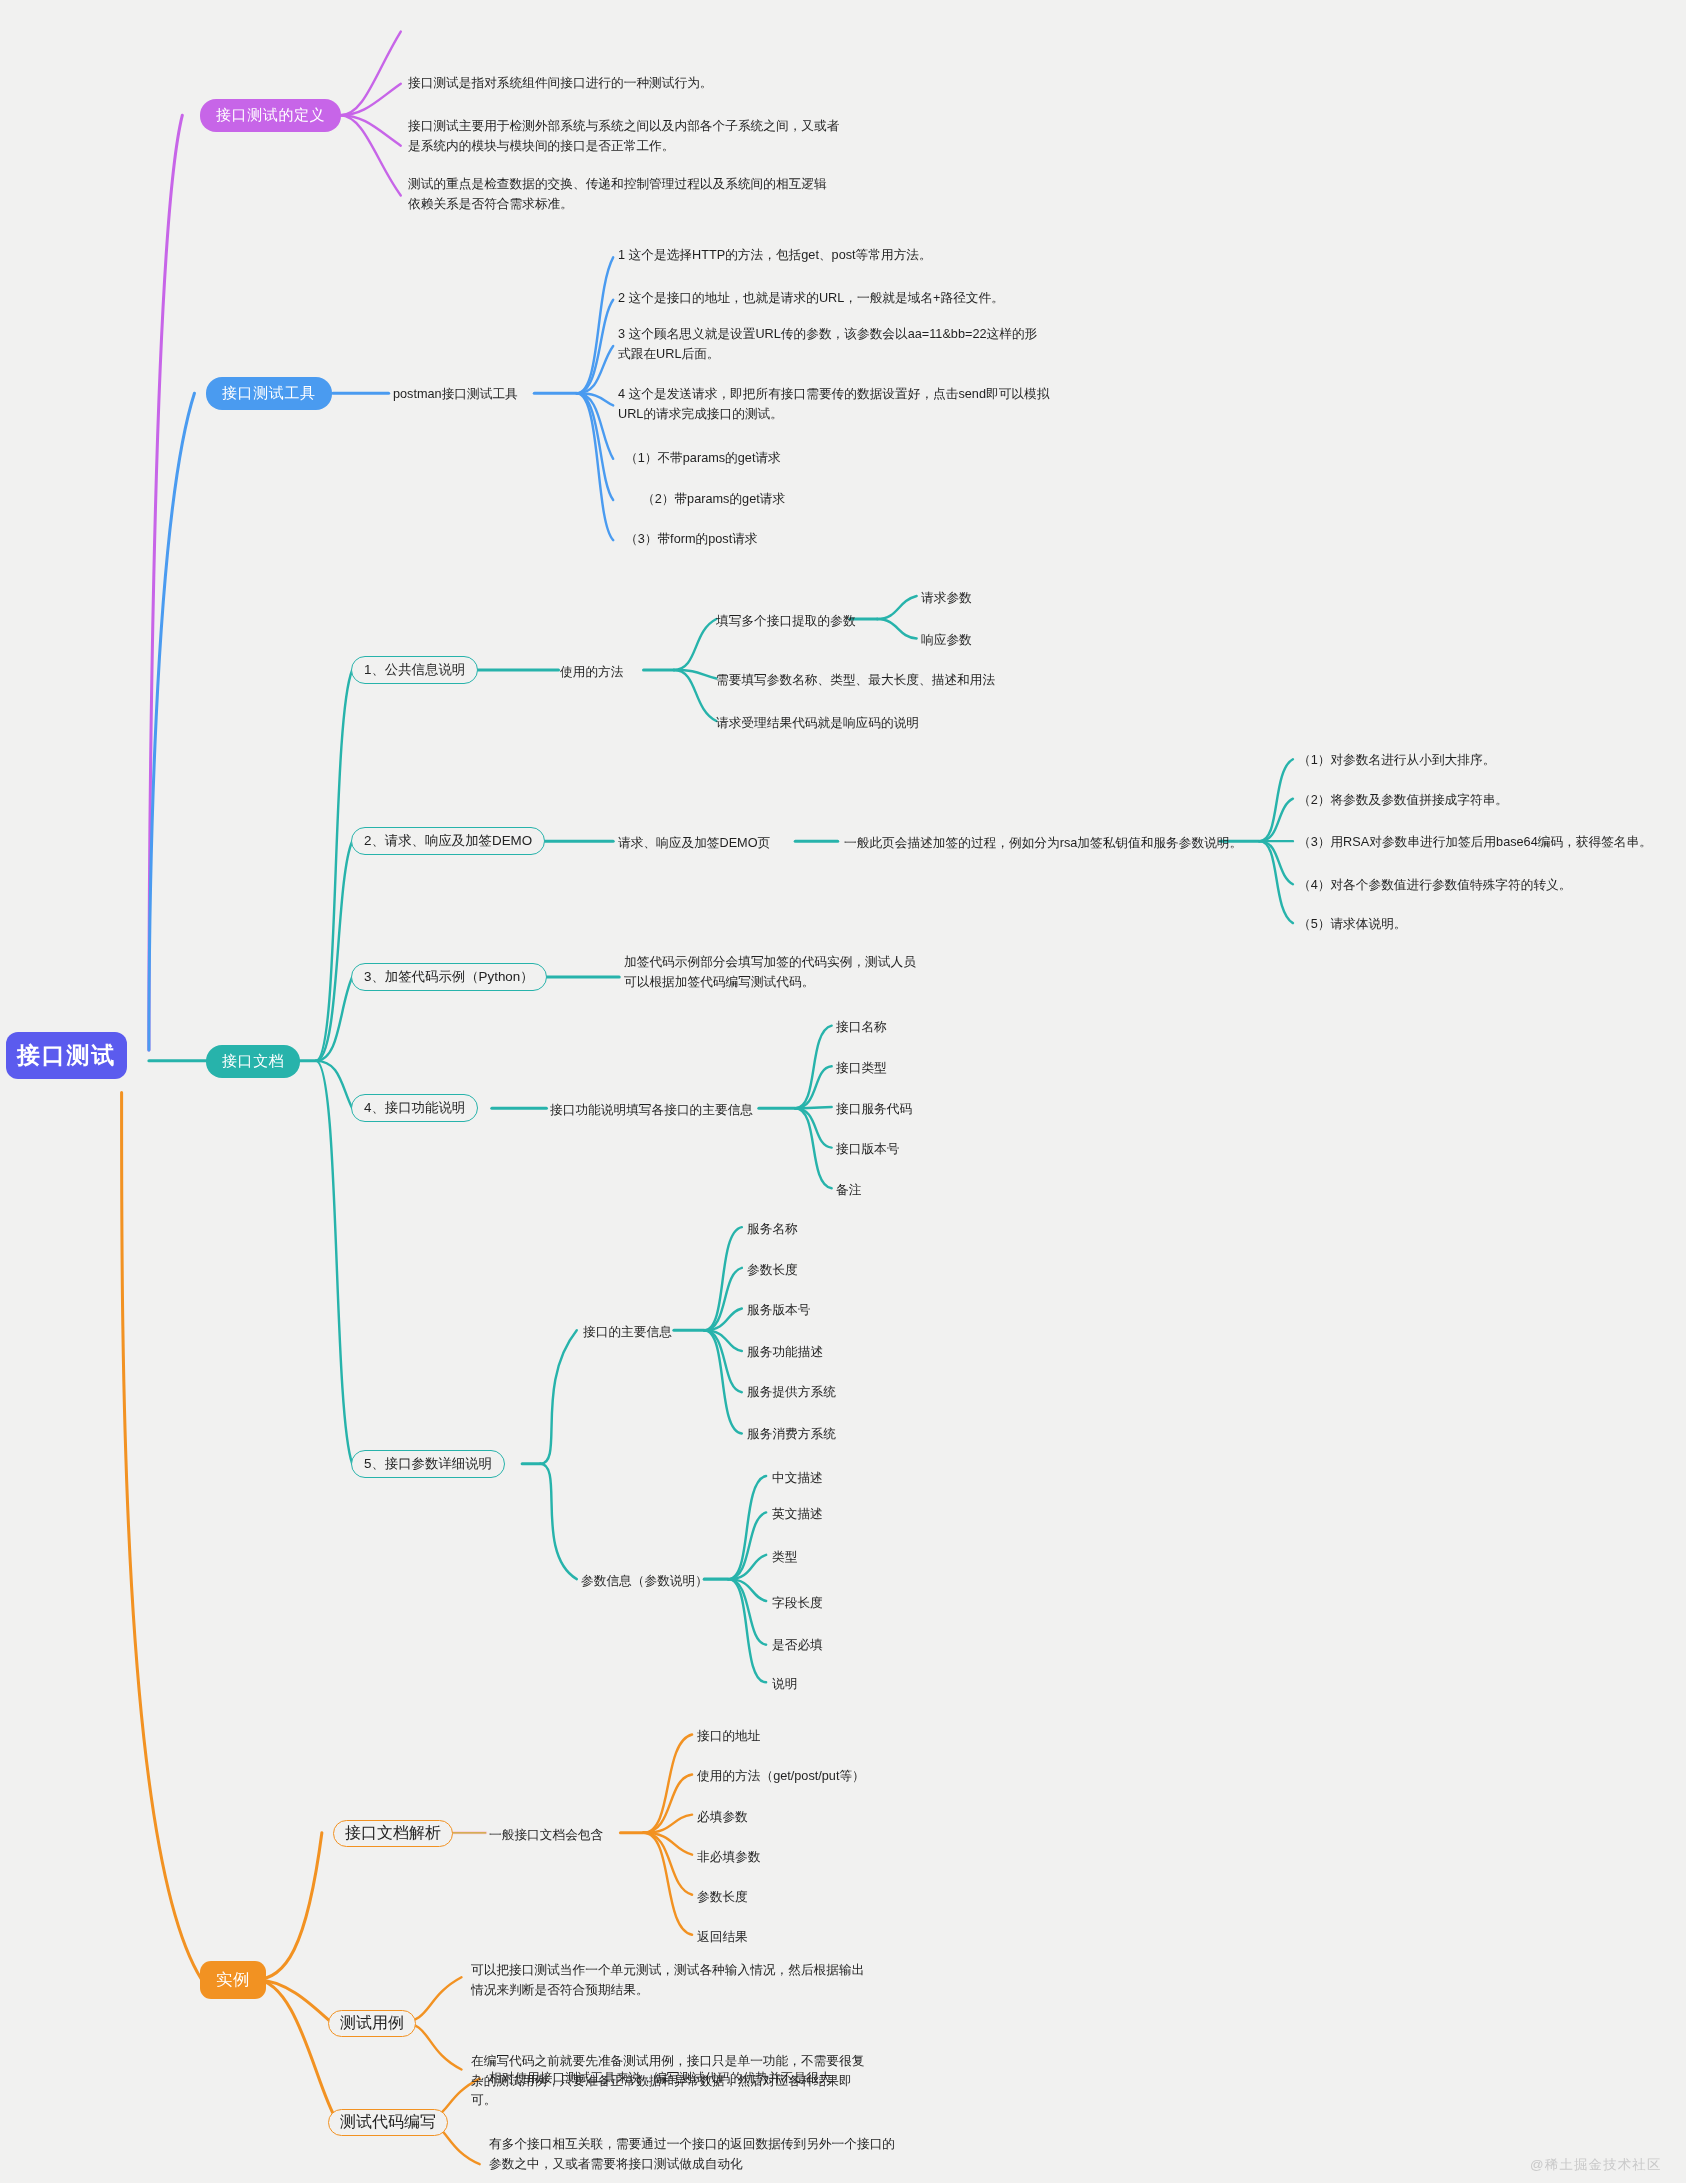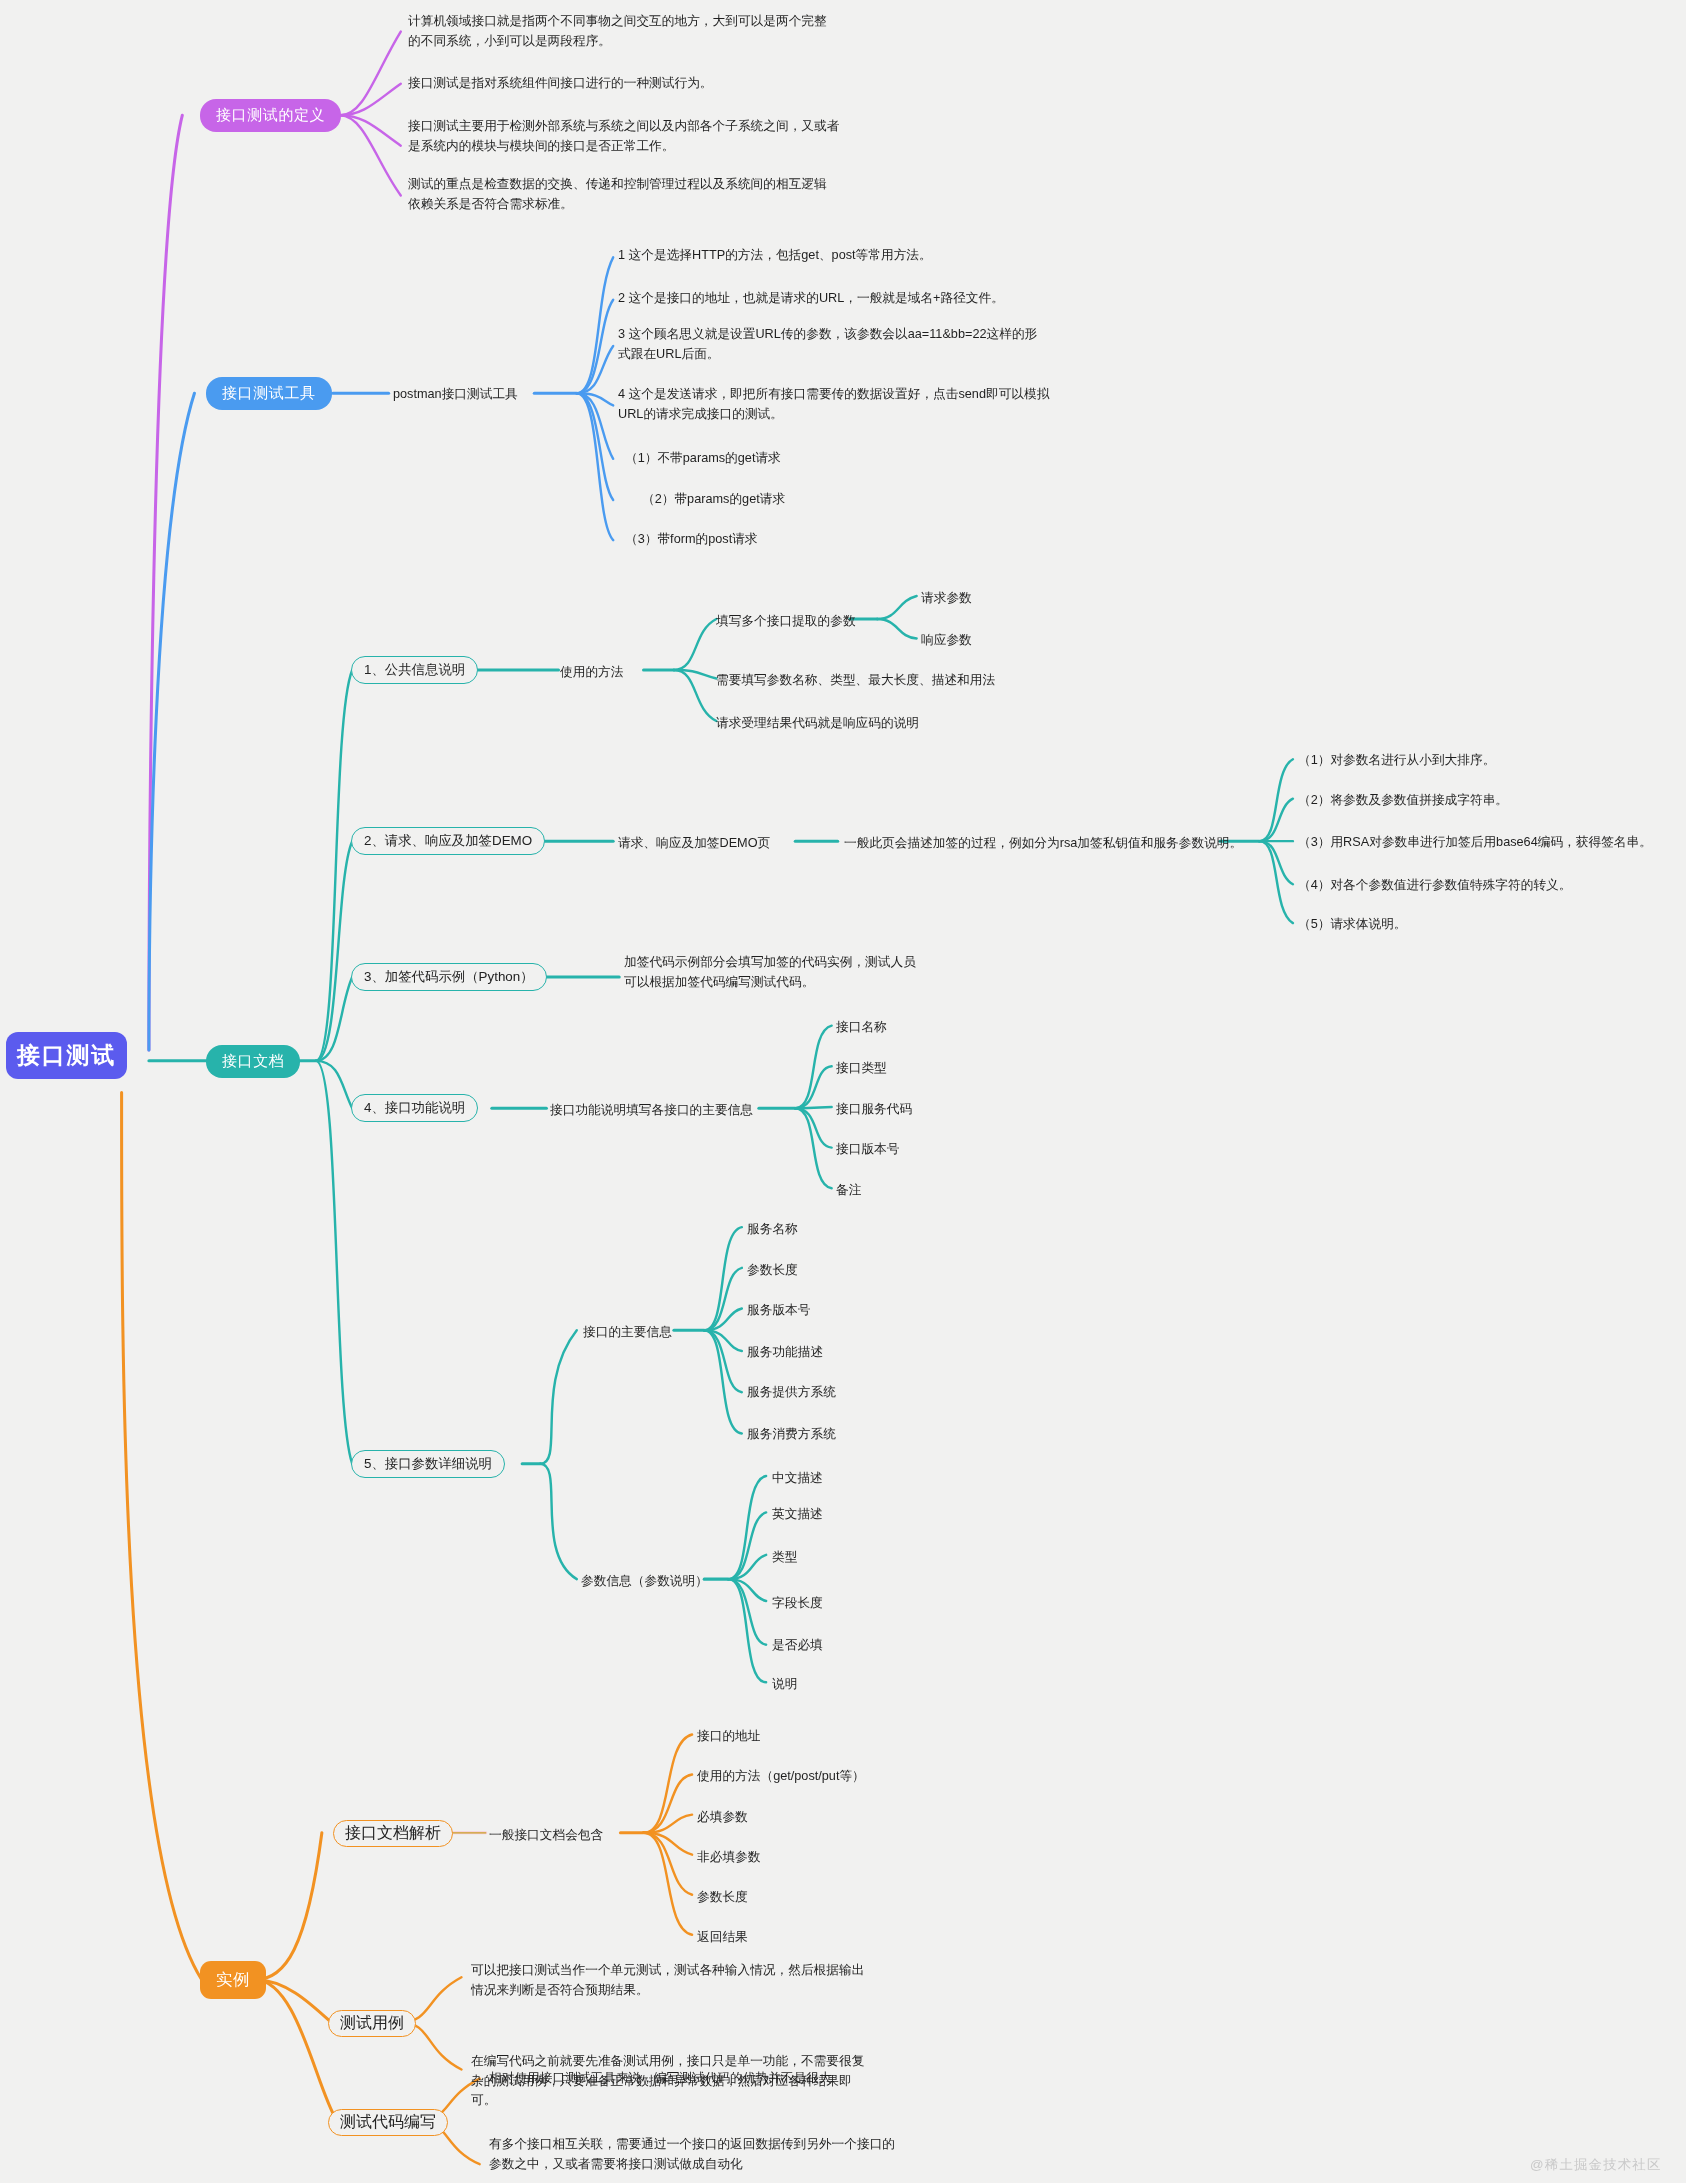--- a/index.html
+++ b/index.html
@@ -131,21 +131,20 @@
 
       <path d="M690 3495 C 740 3495, 730 3455, 790 3425" stroke="#f29222" stroke-width="4"></path>
       <path d="M690 3495 C 740 3495, 730 3540, 790 3566" stroke="#f29222" stroke-width="4"></path>
     </g>
   </svg>
 
   <div class="node pill root" style="left:6px;top:1032px;width:121px;">接口测试</div>
 
   <div class="node pill purple" style="left:200px;top:99px;">接口测试的定义</div>
 
-  <div class="node txt wrap" style="left:408px;top:12px;width:425px;">计算机领域接口就是指两个不同事物之间交互的地方，大到可以是两个完整的不同系统，小到可以是两段程序。</div>
   <div class="node txt wrap" style="left:408px;top:74px;width:437px;">接口测试是指对系统组件间接口进行的一种测试行为。</div>
   <div class="node txt wrap" style="left:408px;top:117px;width:443px;">接口测试主要用于检测外部系统与系统之间以及内部各个子系统之间，又或者是系统内的模块与模块间的接口是否正常工作。</div>
   <div class="node txt wrap" style="left:408px;top:175px;width:425px;">测试的重点是检查数据的交换、传递和控制管理过程以及系统间的相互逻辑依赖关系是否符合需求标准。</div>
 
   <div class="node pill blue" style="left:206px;top:377px;">接口测试工具</div>
 
   <div class="node txt" style="left:393px;top:385px;">postman接口测试工具</div>
 
   <div class="node txt wrap" style="left:618px;top:246px;width:364px;">1 这个是选择HTTP的方法，包括get、post等常用方法。</div>
   <div class="node txt wrap" style="left:618px;top:289px;width:413px;">2 这个是接口的地址，也就是请求的URL，一般就是域名+路径文件。</div>

